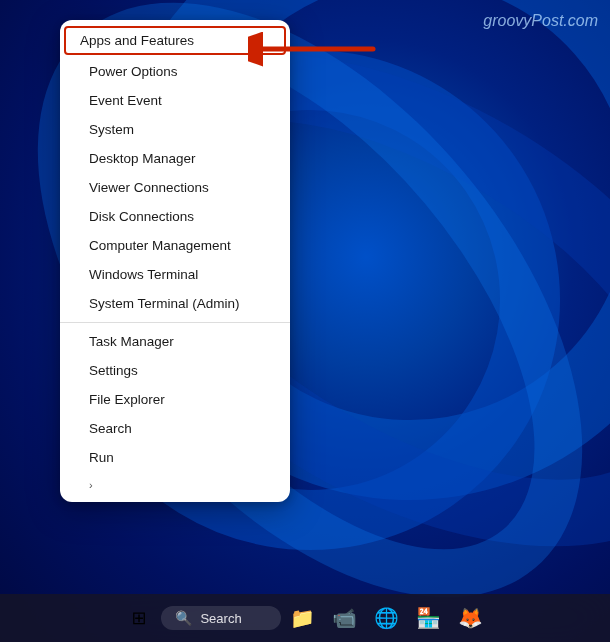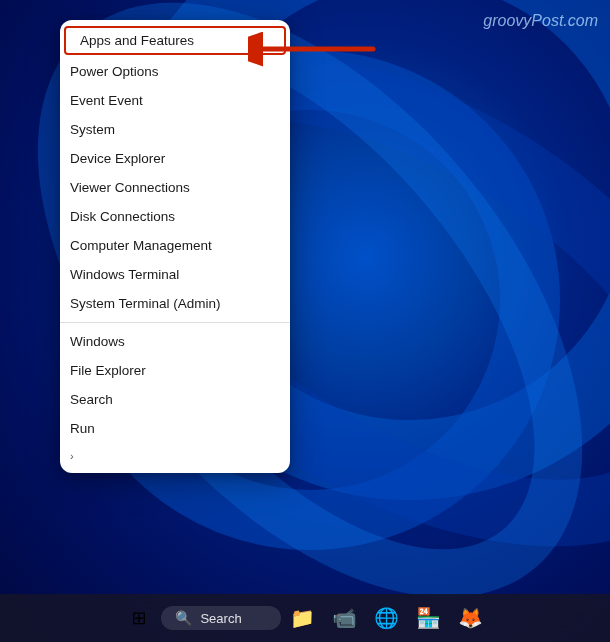--- a/index.html
+++ b/index.html
@@ -82,21 +82,21 @@
       width: 230px;
       background: #fff;
       border-radius: 12px;
       box-shadow: 0 8px 32px rgba(0,0,0,0.35), 0 2px 8px rgba(0,0,0,0.2);
       z-index: 100;
       padding: 4px 0;
       text-align: right;
     }
 
     .menu-item {
-      padding: 7px 10px;
+      padding: 7px 29px;
       font-size: 13.5px;
       color: #1a1a1a;
       cursor: pointer;
       position: relative;
       display: flex;
       align-items: center;
       justify-content: space-between;
       white-space: nowrap;
     }
 
@@ -203,40 +203,43 @@
     <div class="menu-item">
       <span>Power Options</span>
     </div>
     <div class="menu-item">
       <span>Event Event</span>
     </div>
     <div class="menu-item">
       <span>System</span>
     </div>
     <div class="menu-item">
-      <span>Device Explorer</span>
+      <span>Desktop Manager</span>
     </div>
     <div class="menu-item">
       <span>Viewer Connections</span>
     </div>
     <div class="menu-item">
       <span>Disk Connections</span>
     </div>
     <div class="menu-item">
       <span>Computer Management</span>
     </div>
     <div class="menu-item">
       <span>Windows Terminal</span>
     </div>
     <div class="menu-item">
       <span>System Terminal (Admin)</span>
     </div>
     <div class="menu-separator"></div>
     <div class="menu-item">
-      <span>Windows</span>
+      <span>Task Manager</span>
+    </div>
+    <div class="menu-item">
+      <span>Settings</span>
     </div>
     <div class="menu-item">
       <span>File Explorer</span>
     </div>
     <div class="menu-item">
       <span>Search</span>
     </div>
     <div class="menu-item">
       <span>Run</span>
     </div>

